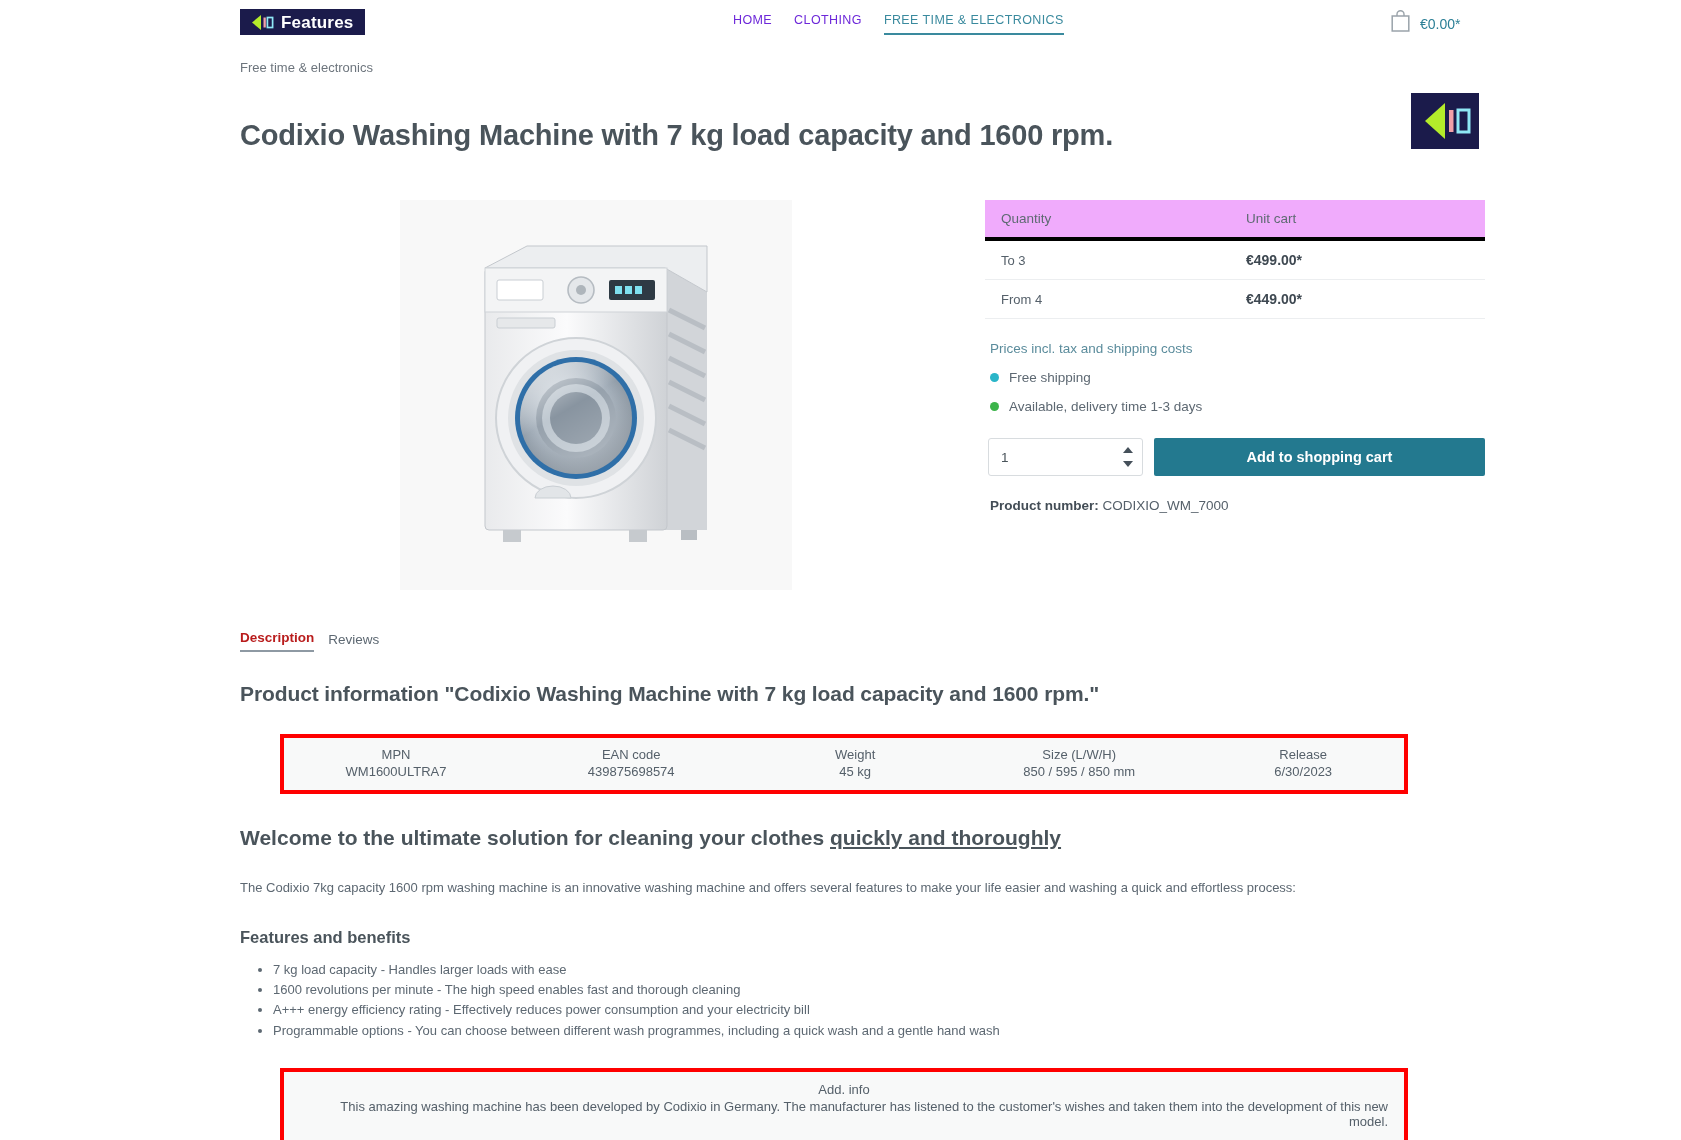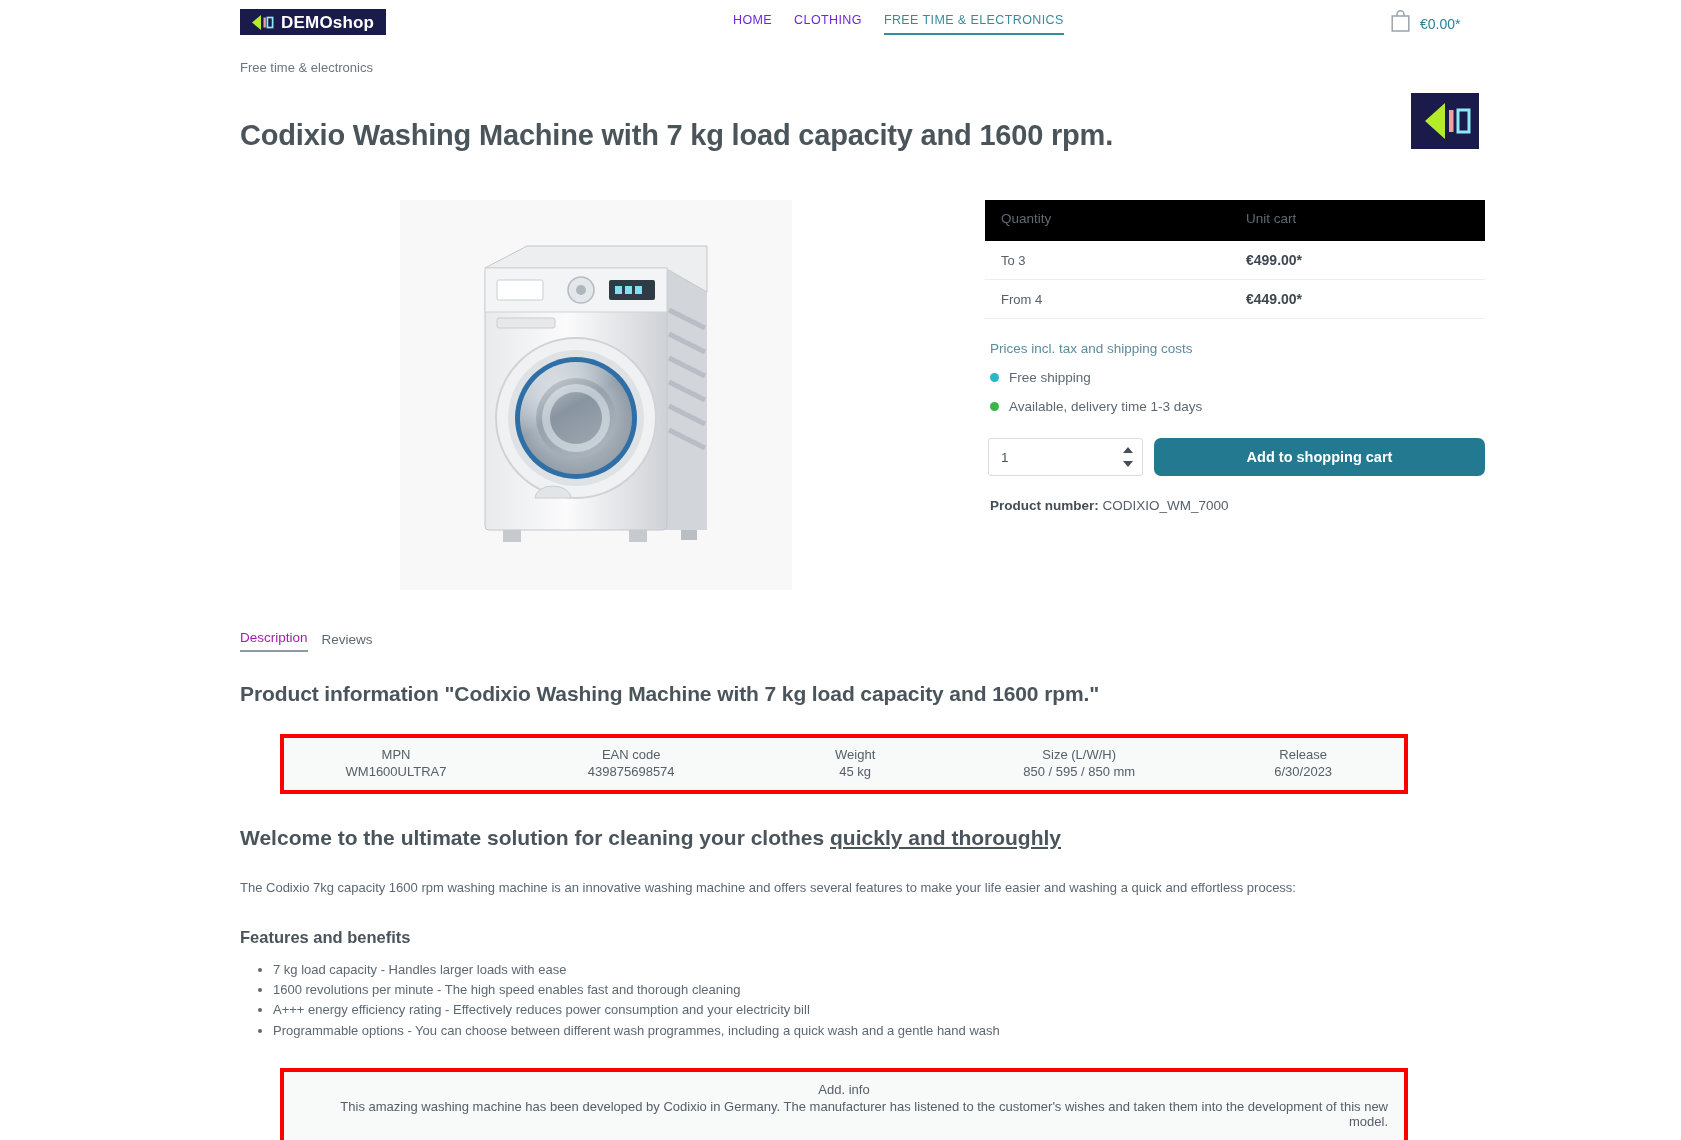--- a/index.html
+++ b/index.html
@@ -67,21 +67,21 @@
     position: absolute; left: 400px; top: 200px;
     width: 392px; height: 390px; background: #f8f8f8;
     display: flex; align-items: center; justify-content: center;
   }
   .washer { width: 255px; height: 330px; display: block; }
 
   
   .buybox { position: absolute; left: 985px; top: 200px; width: 500px; }
   .price-table { width: 100%; border-collapse: collapse; }
   .price-table th {
-    background: #000000; text-align: left; font-weight: normal;
+    background: #f0abfc; text-align: left; font-weight: normal;
     font-size: 13.5px; color: #5e6a72; padding: 11px 16px;
   }
   .price-table td {
     font-size: 13px; color: #55606a; padding: 11px 16px;
     border-bottom: 1px solid #eceef0;
   }
   .price-table tr.first-row td { border-top: 4px solid #000000; }
   .price-table td.unit { font-weight: bold; font-size: 14px; color: #3e4851; }
   .col-qty { width: 245px; }
 
@@ -106,36 +106,36 @@
   .qty-spin {
     position: absolute; right: 9px; top: 9px; width: 12px; height: 20px;
     display: flex; flex-direction: column; justify-content: space-between;
     align-items: center;
   }
   .spin-up, .spin-down { width: 0; height: 0; border-left: 5px solid transparent; border-right: 5px solid transparent; }
   .spin-up { border-bottom: 6px solid #45505a; }
   .spin-down { border-top: 6px solid #45505a; }
   .add-cart {
     flex: 1; height: 38px; margin-left: 11px;
-    background: #23798f; color: #fff; border: none; border-radius: 7px;
+    background: #23798f; color: #fff; border: none; border-radius: 2px;
     font-size: 14.5px; font-weight: bold;
     font-family: "Liberation Sans", sans-serif; cursor: pointer;
   }
   .product-number {
     margin-top: 22px; padding-left: 5px; font-size: 13.5px; color: #55606a;
   }
   .product-number b { color: #434d56; }
 
   
   .tabs {
     position: absolute; left: 240px; top: 630px;
     display: flex; gap: 14px; align-items: flex-end;
   }
   .tab { font-size: 13.5px; color: #5d6872; padding-bottom: 5px; }
-  .tab.active { border-bottom: 2px solid #8e99a3; color: #a21caf; }
+  .tab.active { border-bottom: 2px solid #8e99a3; color: #b91c1c; font-weight: bold; }
 
   
   .desc { position: absolute; left: 240px; top: 682px; width: 1240px; }
   .desc h2 {
     margin: 0; font-size: 21px; font-weight: bold; color: #4a545b;
     letter-spacing: -0.1px;
   }
   .spec-wrap {
     margin-top: 28px; border: 4px solid #ff0000; width: 1128px;
     margin-left: 40px;
@@ -186,21 +186,21 @@
   <div class="header">
 
     <div class="logo-badge">
       <span class="logo-mark">
         <svg viewBox="0 0 26 17" width="26" height="17">
           <polygon points="13,1 13,16 4,8.5" fill="#b4ec2a"></polygon>
           <rect x="15.5" y="3.5" width="2.3" height="10" fill="#f2a0a8"></rect>
           <rect x="19.4" y="3.5" width="5.2" height="10" fill="none" stroke="#8fe8f5" stroke-width="1.7"></rect>
         </svg>
       </span>
-      <span class="logo-text">DEMOshop</span>
+      <span class="logo-text">Features</span>
     </div>
 
     <div class="nav">
       <div class="nav-item">HOME</div>
       <div class="nav-item">CLOTHING</div>
       <div class="nav-item active">FREE TIME &amp; ELECTRONICS</div>
     </div>
 
     <div class="cart">
       <span>

